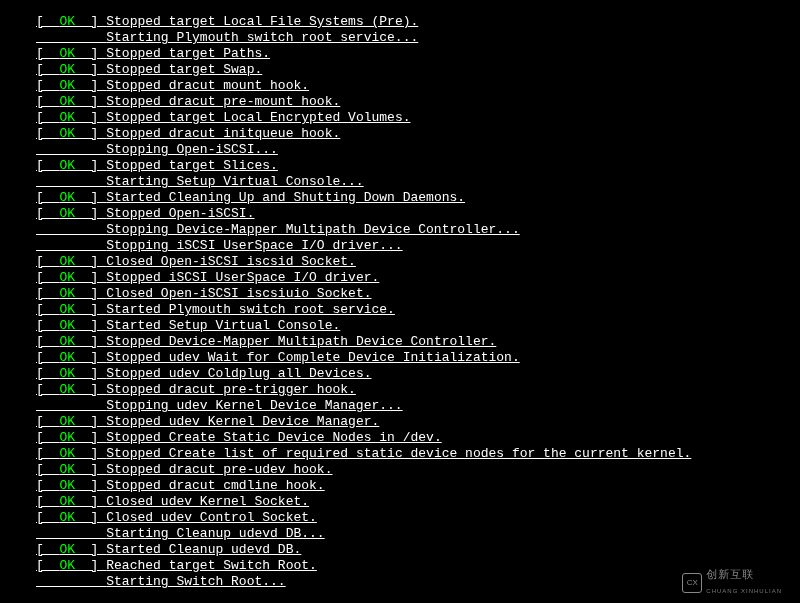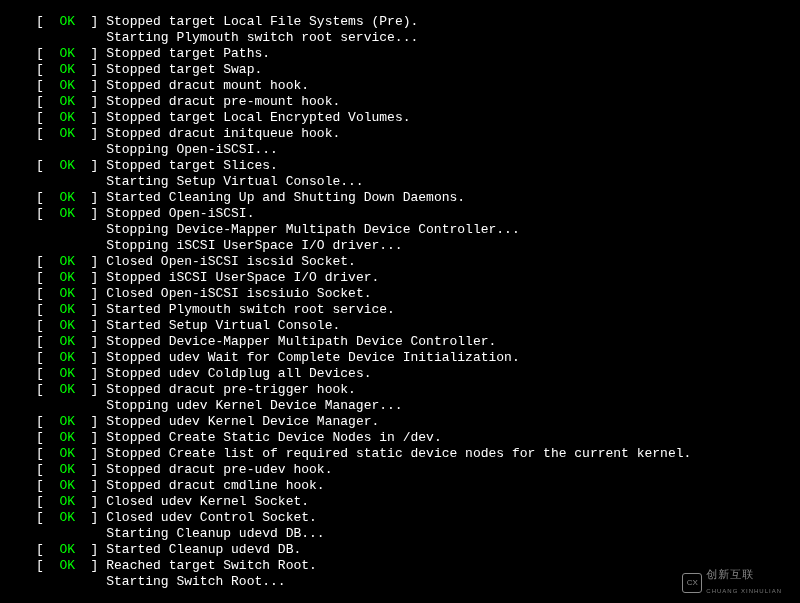--- a/index.html
+++ b/index.html
@@ -12,21 +12,21 @@
     font-size: 13px;
     line-height: 16px;
     color: #fff;
     overflow: hidden;
   }
   .screen {
     padding: 14px 0 0 36px;
     white-space: pre;
   }
   .ok { color: #00ff00; }
-  .line { display:block; }
+  .line { display:block;text-decoration:underline; }
   .bracket { color:#fff; }
   .msg { color:#fff; }
   .watermark {
     position: absolute;
     right: 18px;
     bottom: 4px;
     font-family: Arial, sans-serif;
     font-size: 10px;
     color: #aaa;
     display: flex;

